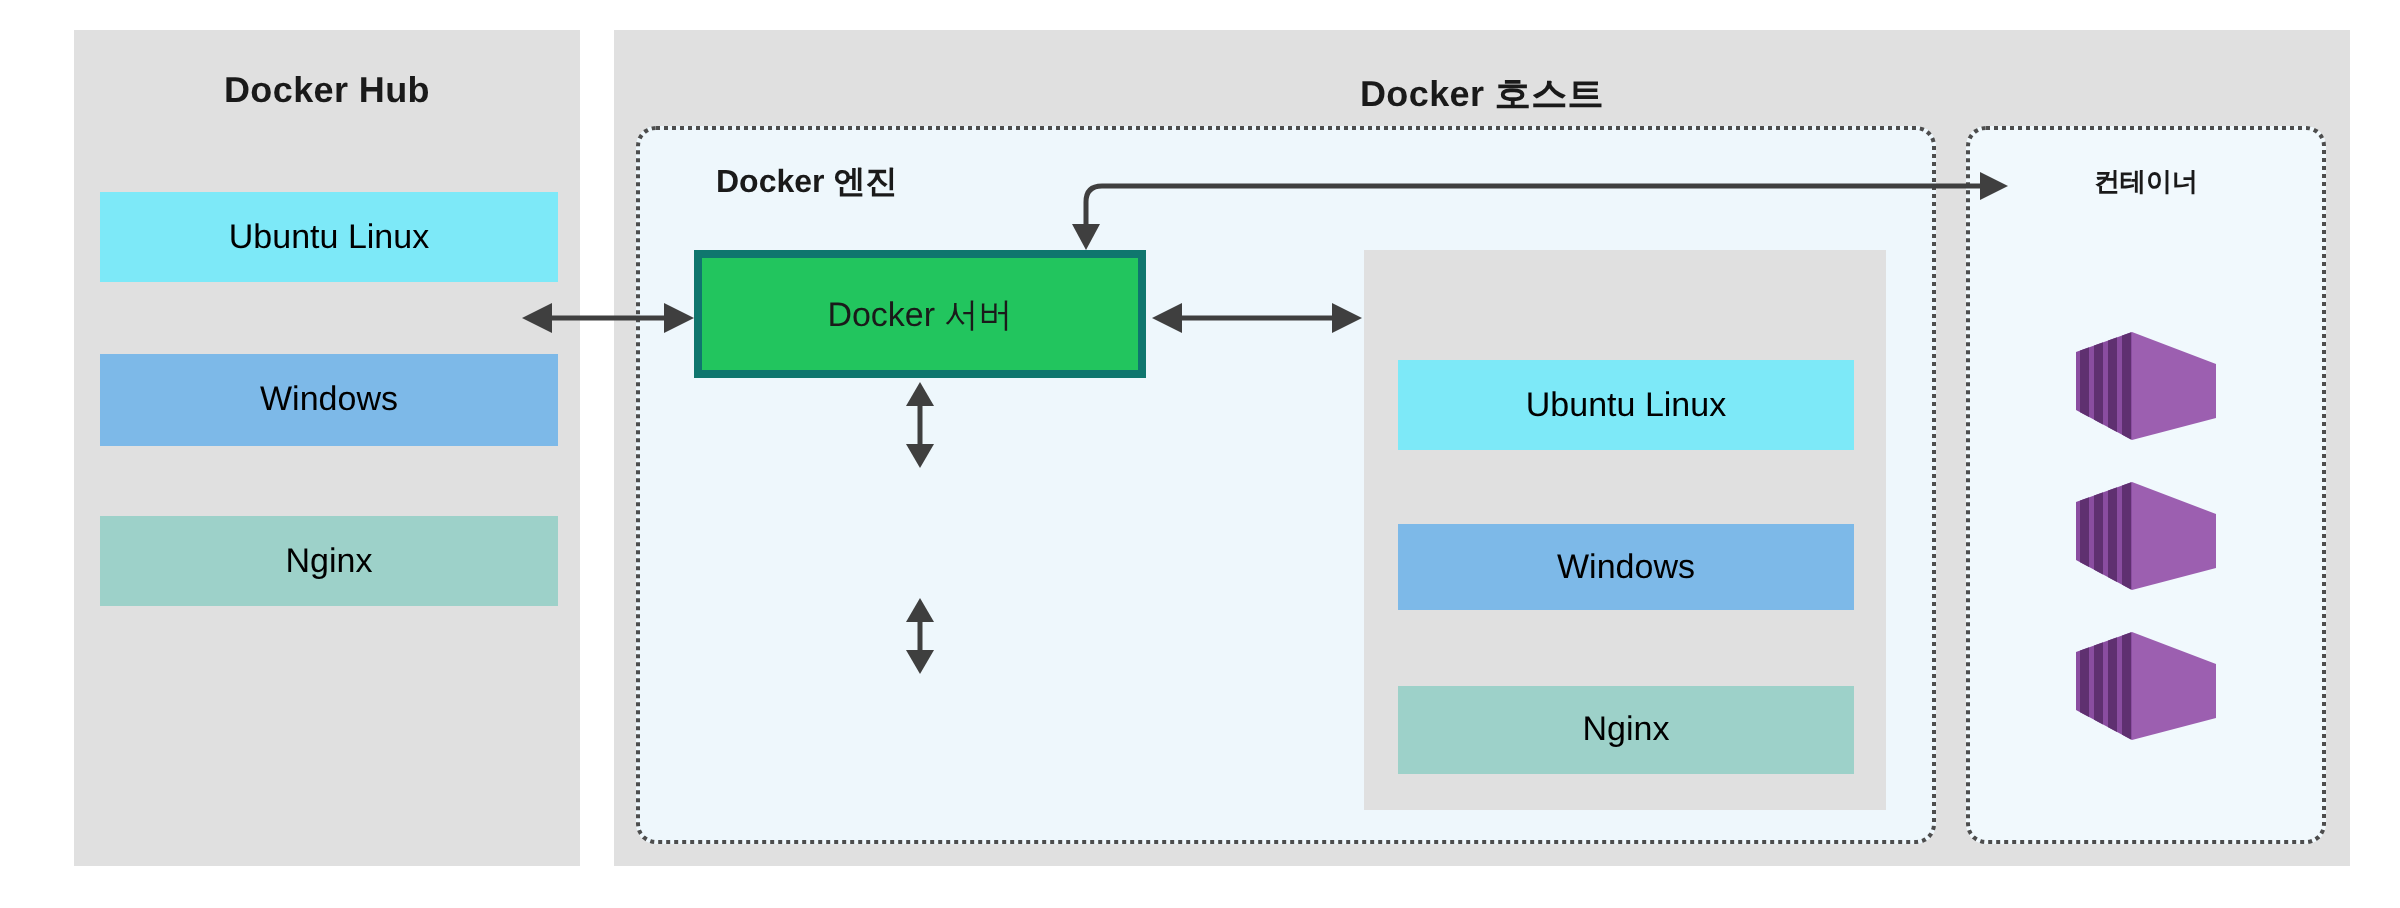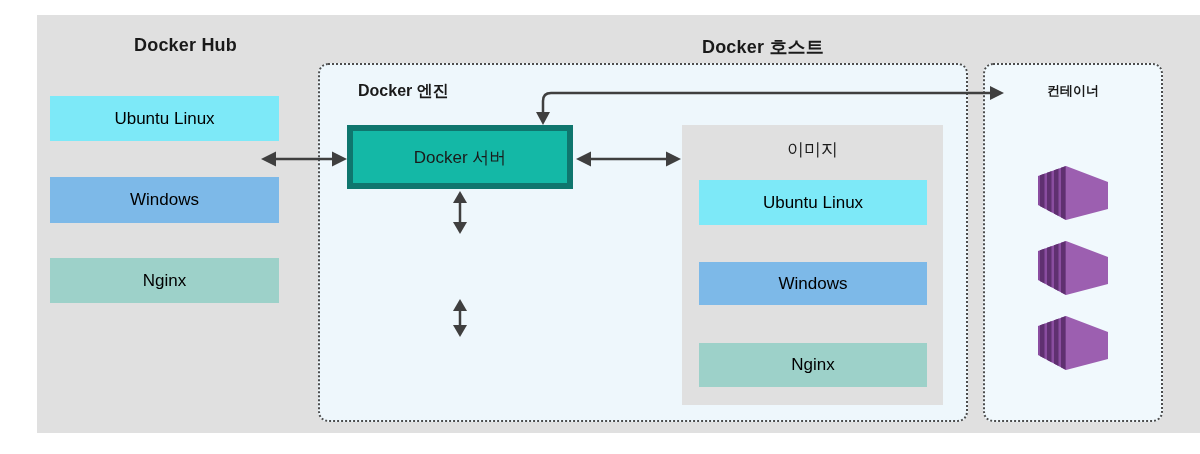--- a/index.html
+++ b/index.html
@@ -1,37 +1,37 @@
 <!DOCTYPE html>
 <html><head>
 <meta charset="utf-8">
 <style>
   html,body { margin:0; padding:0; background:#ffffff; }
   .stage {
     position:relative; width:1200px; height:454px; overflow:hidden;
     background:#ffffff; font-family:"Liberation Sans", sans-serif; color:#1a1a1a;
   }
-  .panel { position:absolute; background:#e0e0e0;padding-left:44px; }
+  .panel { position:absolute; background:#e0e0e0; }
   .panel-title {
     position:absolute; left:0; right:0; top:20px; text-align:center;
     font-size:18px; font-weight:bold; letter-spacing:0.2px;
   }
   .dotted-box {
     position:absolute; border:2px dotted #4d4d4d; border-radius:10px;
     box-sizing:border-box;
   }
   .engine-box   { left:318px; top:63px; width:650px; height:359px; background:#eef7fc; }
   .container-box{ left:983px; top:63px; width:180px; height:359px; background:#f1f9fd; }
   .engine-title { position:absolute; left:38px; top:16px; font-size:16px; font-weight:bold;text-align:center; }
   .container-title { position:absolute; left:0; right:0; top:17px; text-align:center; font-size:13px; font-weight:bold; }
   .node {
     position:absolute; box-sizing:border-box; display:flex;
     align-items:center; justify-content:center; font-size:17px;
   }
-  .server-box { left:347px; top:125px; width:226px; height:64px; background:#14b8a6; border:6px solid #0f766e; }
+  .server-box { left:347px; top:125px; width:226px; height:64px; background:#22c55e; border:4px solid #0f766e; }
   .api-box    { left:347px; top:236px; width:226px; height:61px; background:#e6edf8; border:2px solid #6ba2d8; }
   .docker-box { left:347px; top:339px; width:226px; height:63px; background:#e6edf8; border:2px solid #6ba2d8; }
   .images-panel { position:absolute; left:682px; top:125px; width:261px; height:280px; background:#e0e0e0; }
   .images-title { position:absolute; left:0; right:0; top:13px; text-align:center; font-size:17px; }
   .item {
     position:absolute; display:flex; align-items:center; justify-content:center;
     font-size:17px; color:#000000;
   }
   .hub-item    { left:13px; width:229px; height:45px; }
   .images-item { left:17px; width:228px; height:44px; }
@@ -56,21 +56,20 @@
 
   <section class="dotted-box engine-box">
     <div class="engine-title">Docker 엔진</div>
   </section>
 
   <div class="node server-box">
     <span>Docker 서버</span>
   </div>
 
   <section class="images-panel">
-    <div class="images-title">이미지</div>
     <div class="item images-item" style="top: 55px; height: 45px; background: rgb(125, 233, 248);">Ubuntu Linux</div>
     <div class="item images-item" style="top: 137px; height: 43px; background: rgb(125, 185, 232);">Windows</div>
     <div class="item images-item" style="top: 218px; background: rgb(157, 209, 201);">Nginx</div>
   </section>
 
   <section class="dotted-box container-box">
     <div class="container-title">컨테이너</div>
     <div class="icon-stack">
       <svg width="72" height="56" viewBox="0 0 72 56">
         <defs>

